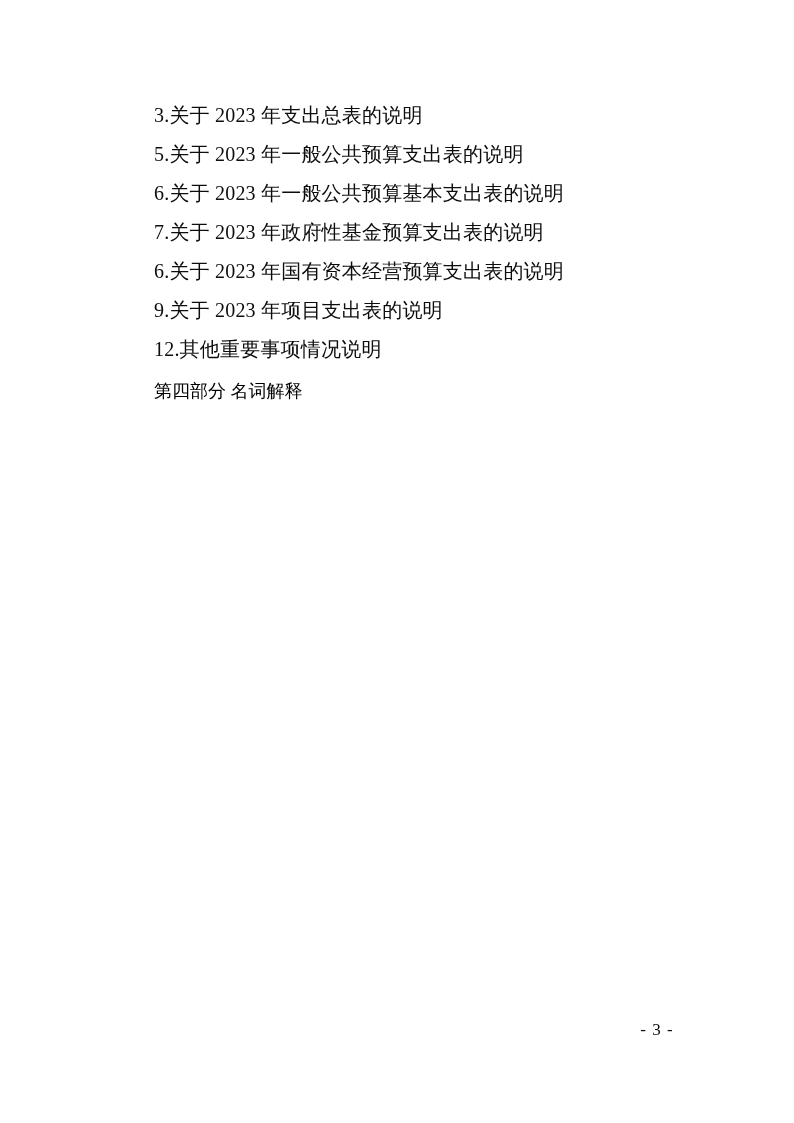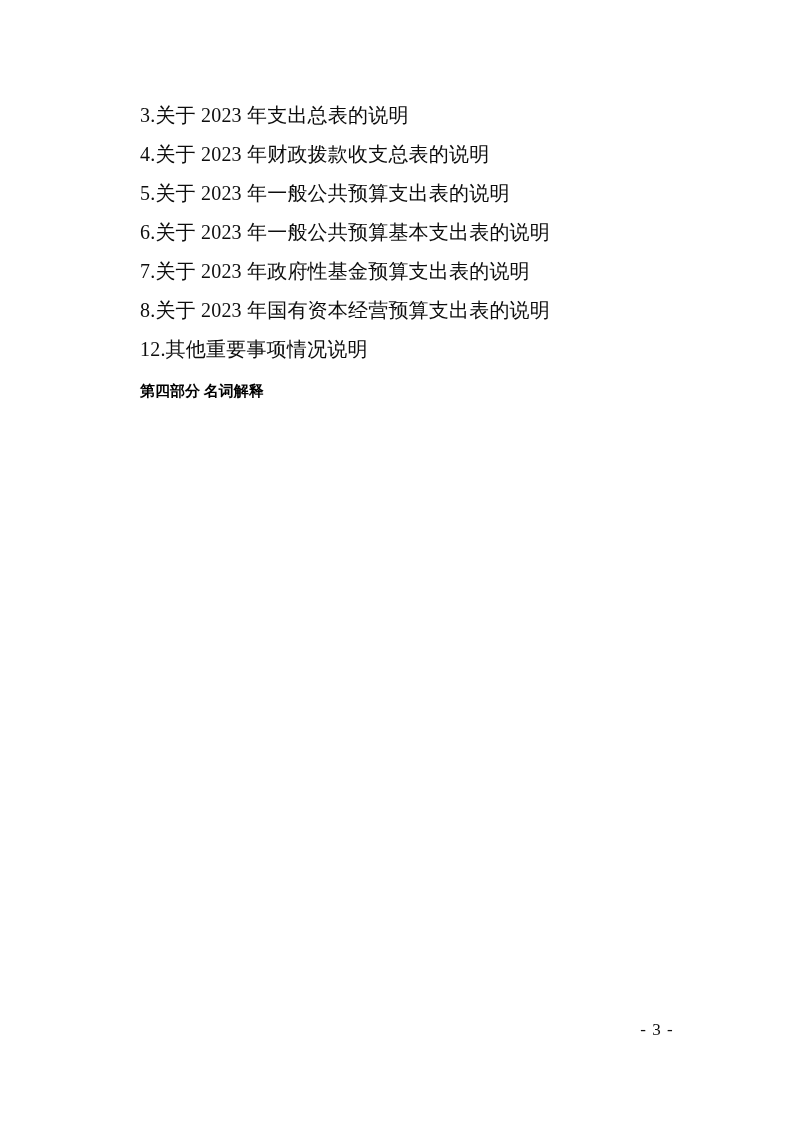--- a/index.html
+++ b/index.html
@@ -18,35 +18,35 @@
   .page {
     position: absolute;
     top: 0;
     left: 0;
     width: 794px;
     height: 1123px;
     box-sizing: border-box;
   }
   .content {
     position: absolute;
-    left: 140px;
+    left: 154px;
     top: 96px;
     width: 500px;
   }
   .toc-line {
     font-size: 20px;
     line-height: 39px;
     letter-spacing: 0.2px;
     white-space: nowrap;
     color: #0d0d0d;
   }
   .section-heading {
-    font-size: 15px;
+    font-size: 18px;
     line-height: 40px;
-    font-weight: bold;
+    font-weight: normal;
     margin-top: 2px;
     white-space: nowrap;
     color: #000000;
   }
   .page-number {
     position: absolute;
     left: 0;
     top: 1020px;
     width: 794px;
     text-align: center;
@@ -59,25 +59,25 @@
     margin-left: 520px;
   }
 </style>
 </head>
 <body>
 
 <div class="page">
 
   <div class="content">
     <div class="toc-line">3.关于 2023 年支出总表的说明</div>
-    <div class="toc-line">4.关于 2023 年财政拨款收支总表的说明</div>
     <div class="toc-line">5.关于 2023 年一般公共预算支出表的说明</div>
     <div class="toc-line">6.关于 2023 年一般公共预算基本支出表的说明</div>
     <div class="toc-line">7.关于 2023 年政府性基金预算支出表的说明</div>
-    <div class="toc-line">8.关于 2023 年国有资本经营预算支出表的说明</div>
+    <div class="toc-line">6.关于 2023 年国有资本经营预算支出表的说明</div>
+    <div class="toc-line">9.关于 2023 年项目支出表的说明</div>
     <div class="toc-line">12.其他重要事项情况说明</div>
     <div class="section-heading">第四部分 名词解释</div>
   </div>
 
   <div class="page-number">
     <span class="pn-inner">- 3 -</span>
   </div>
 
 </div>
 

